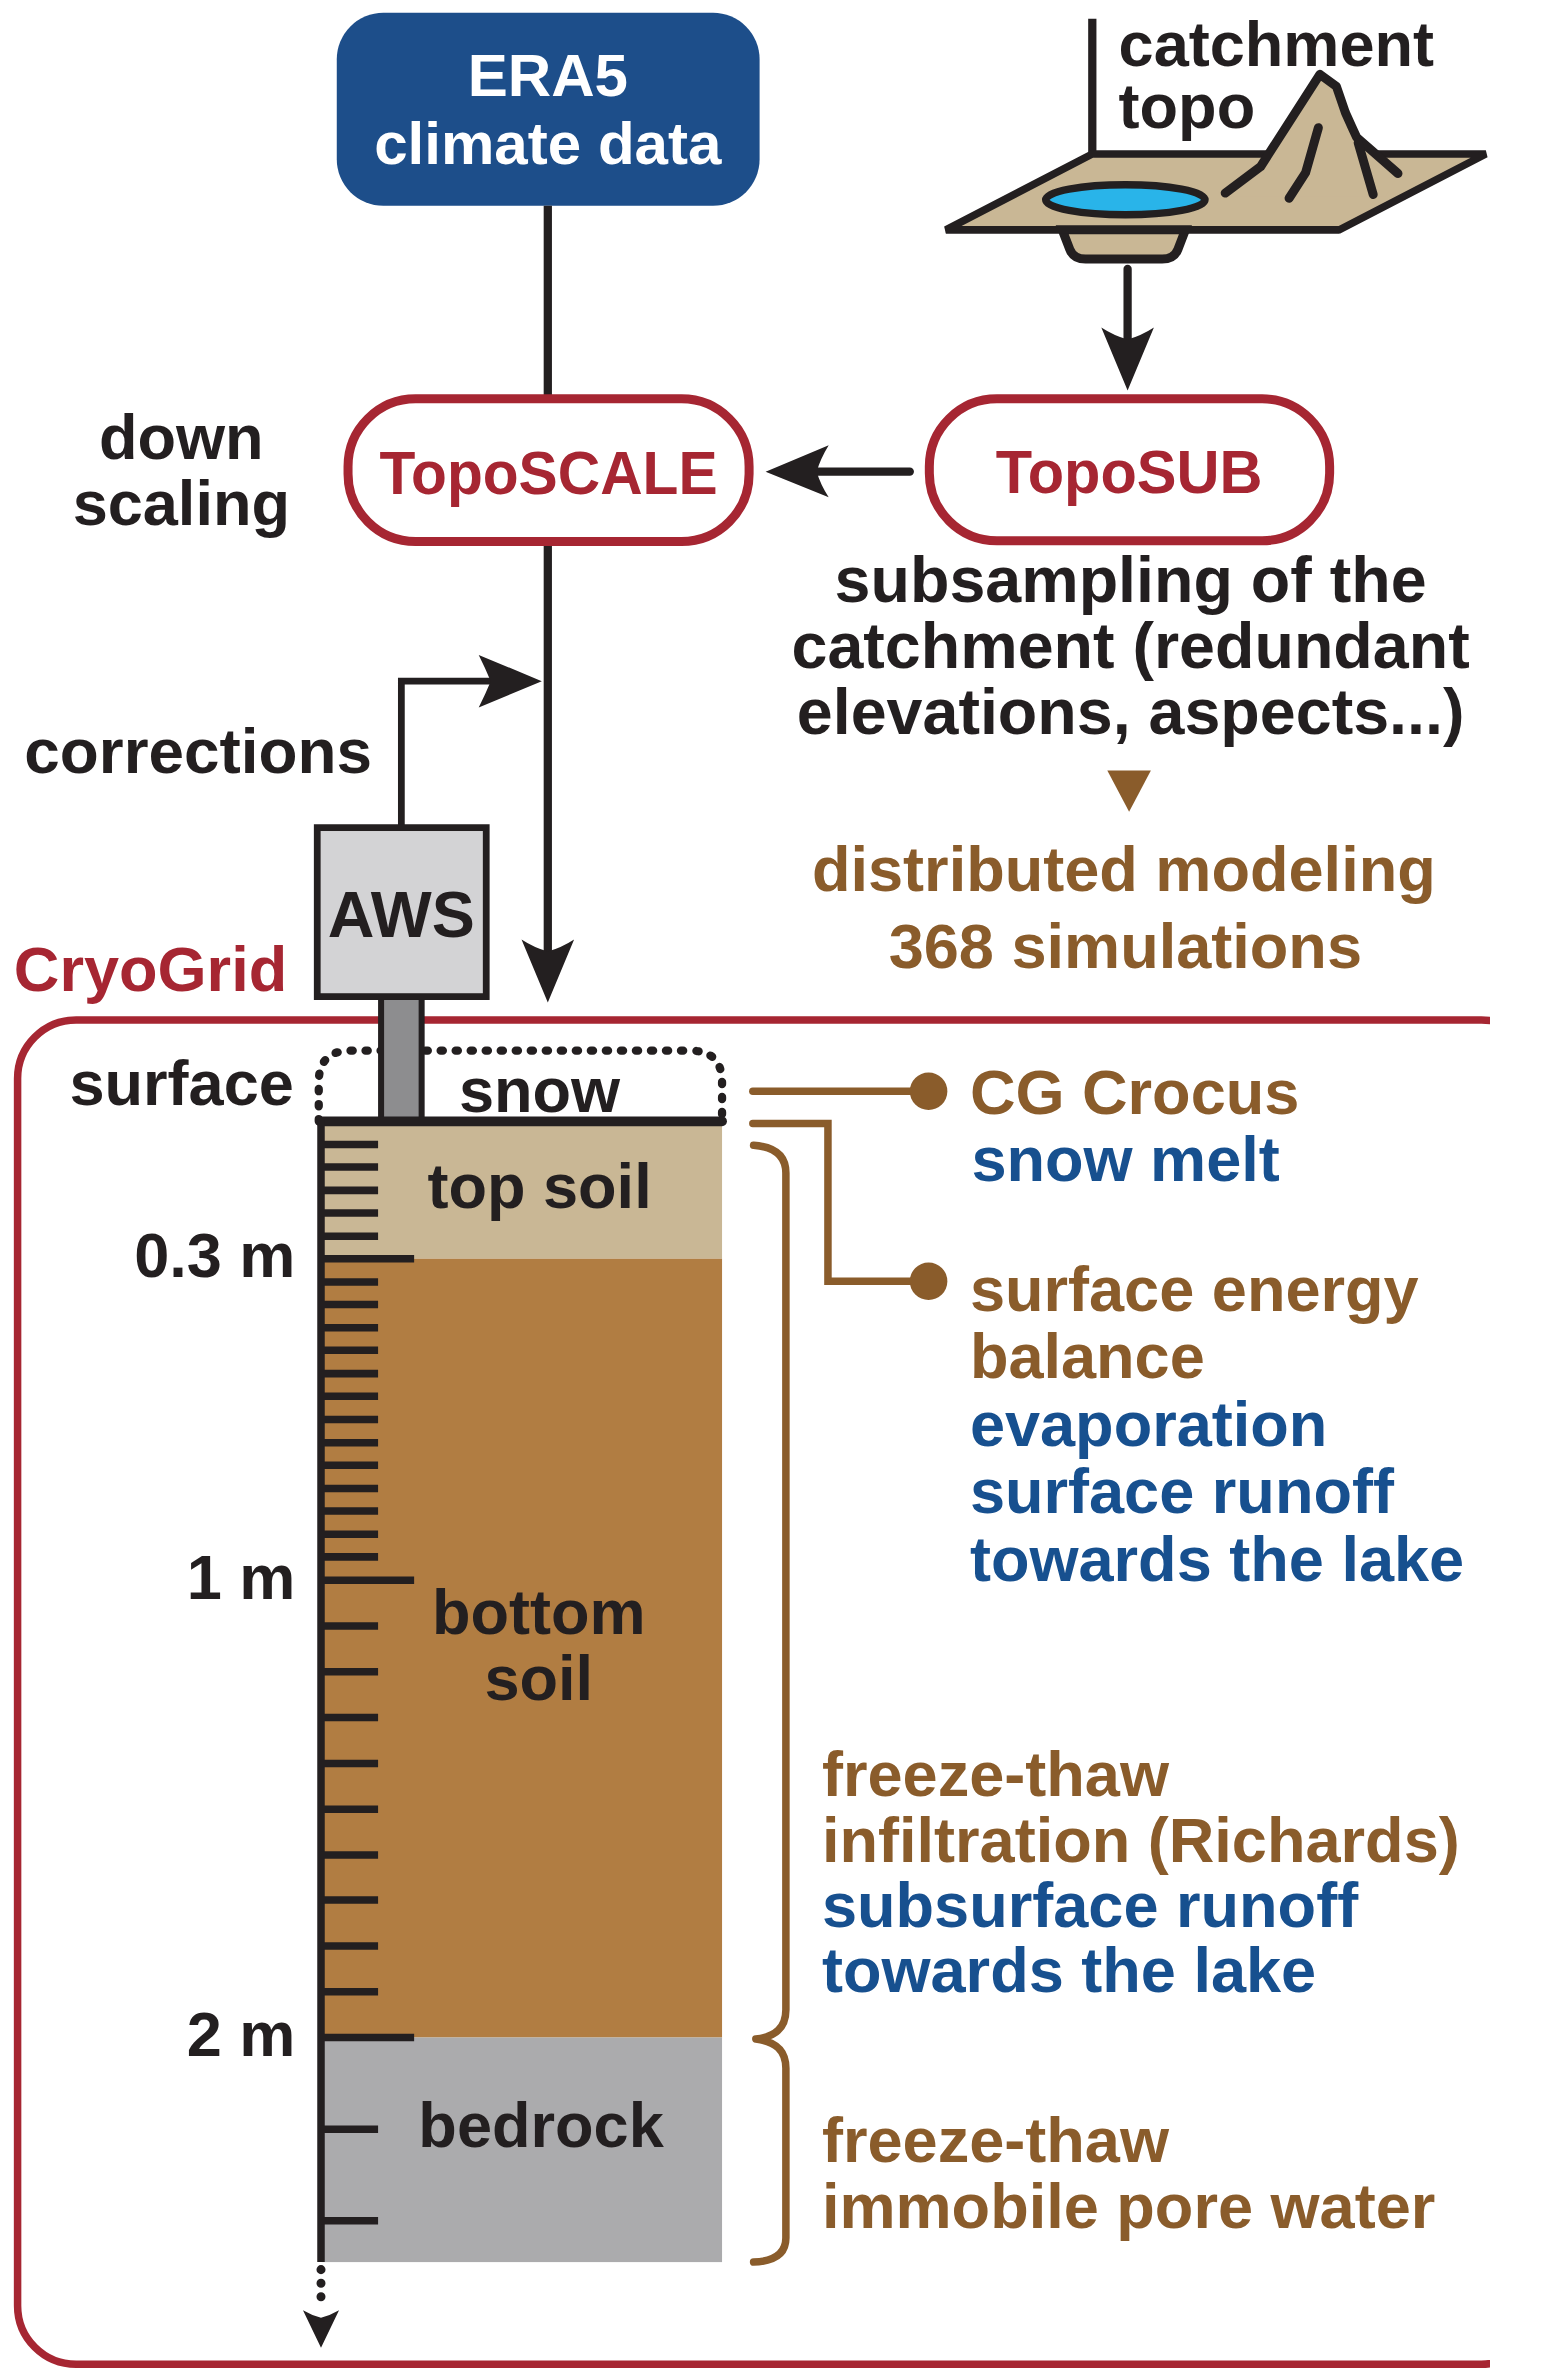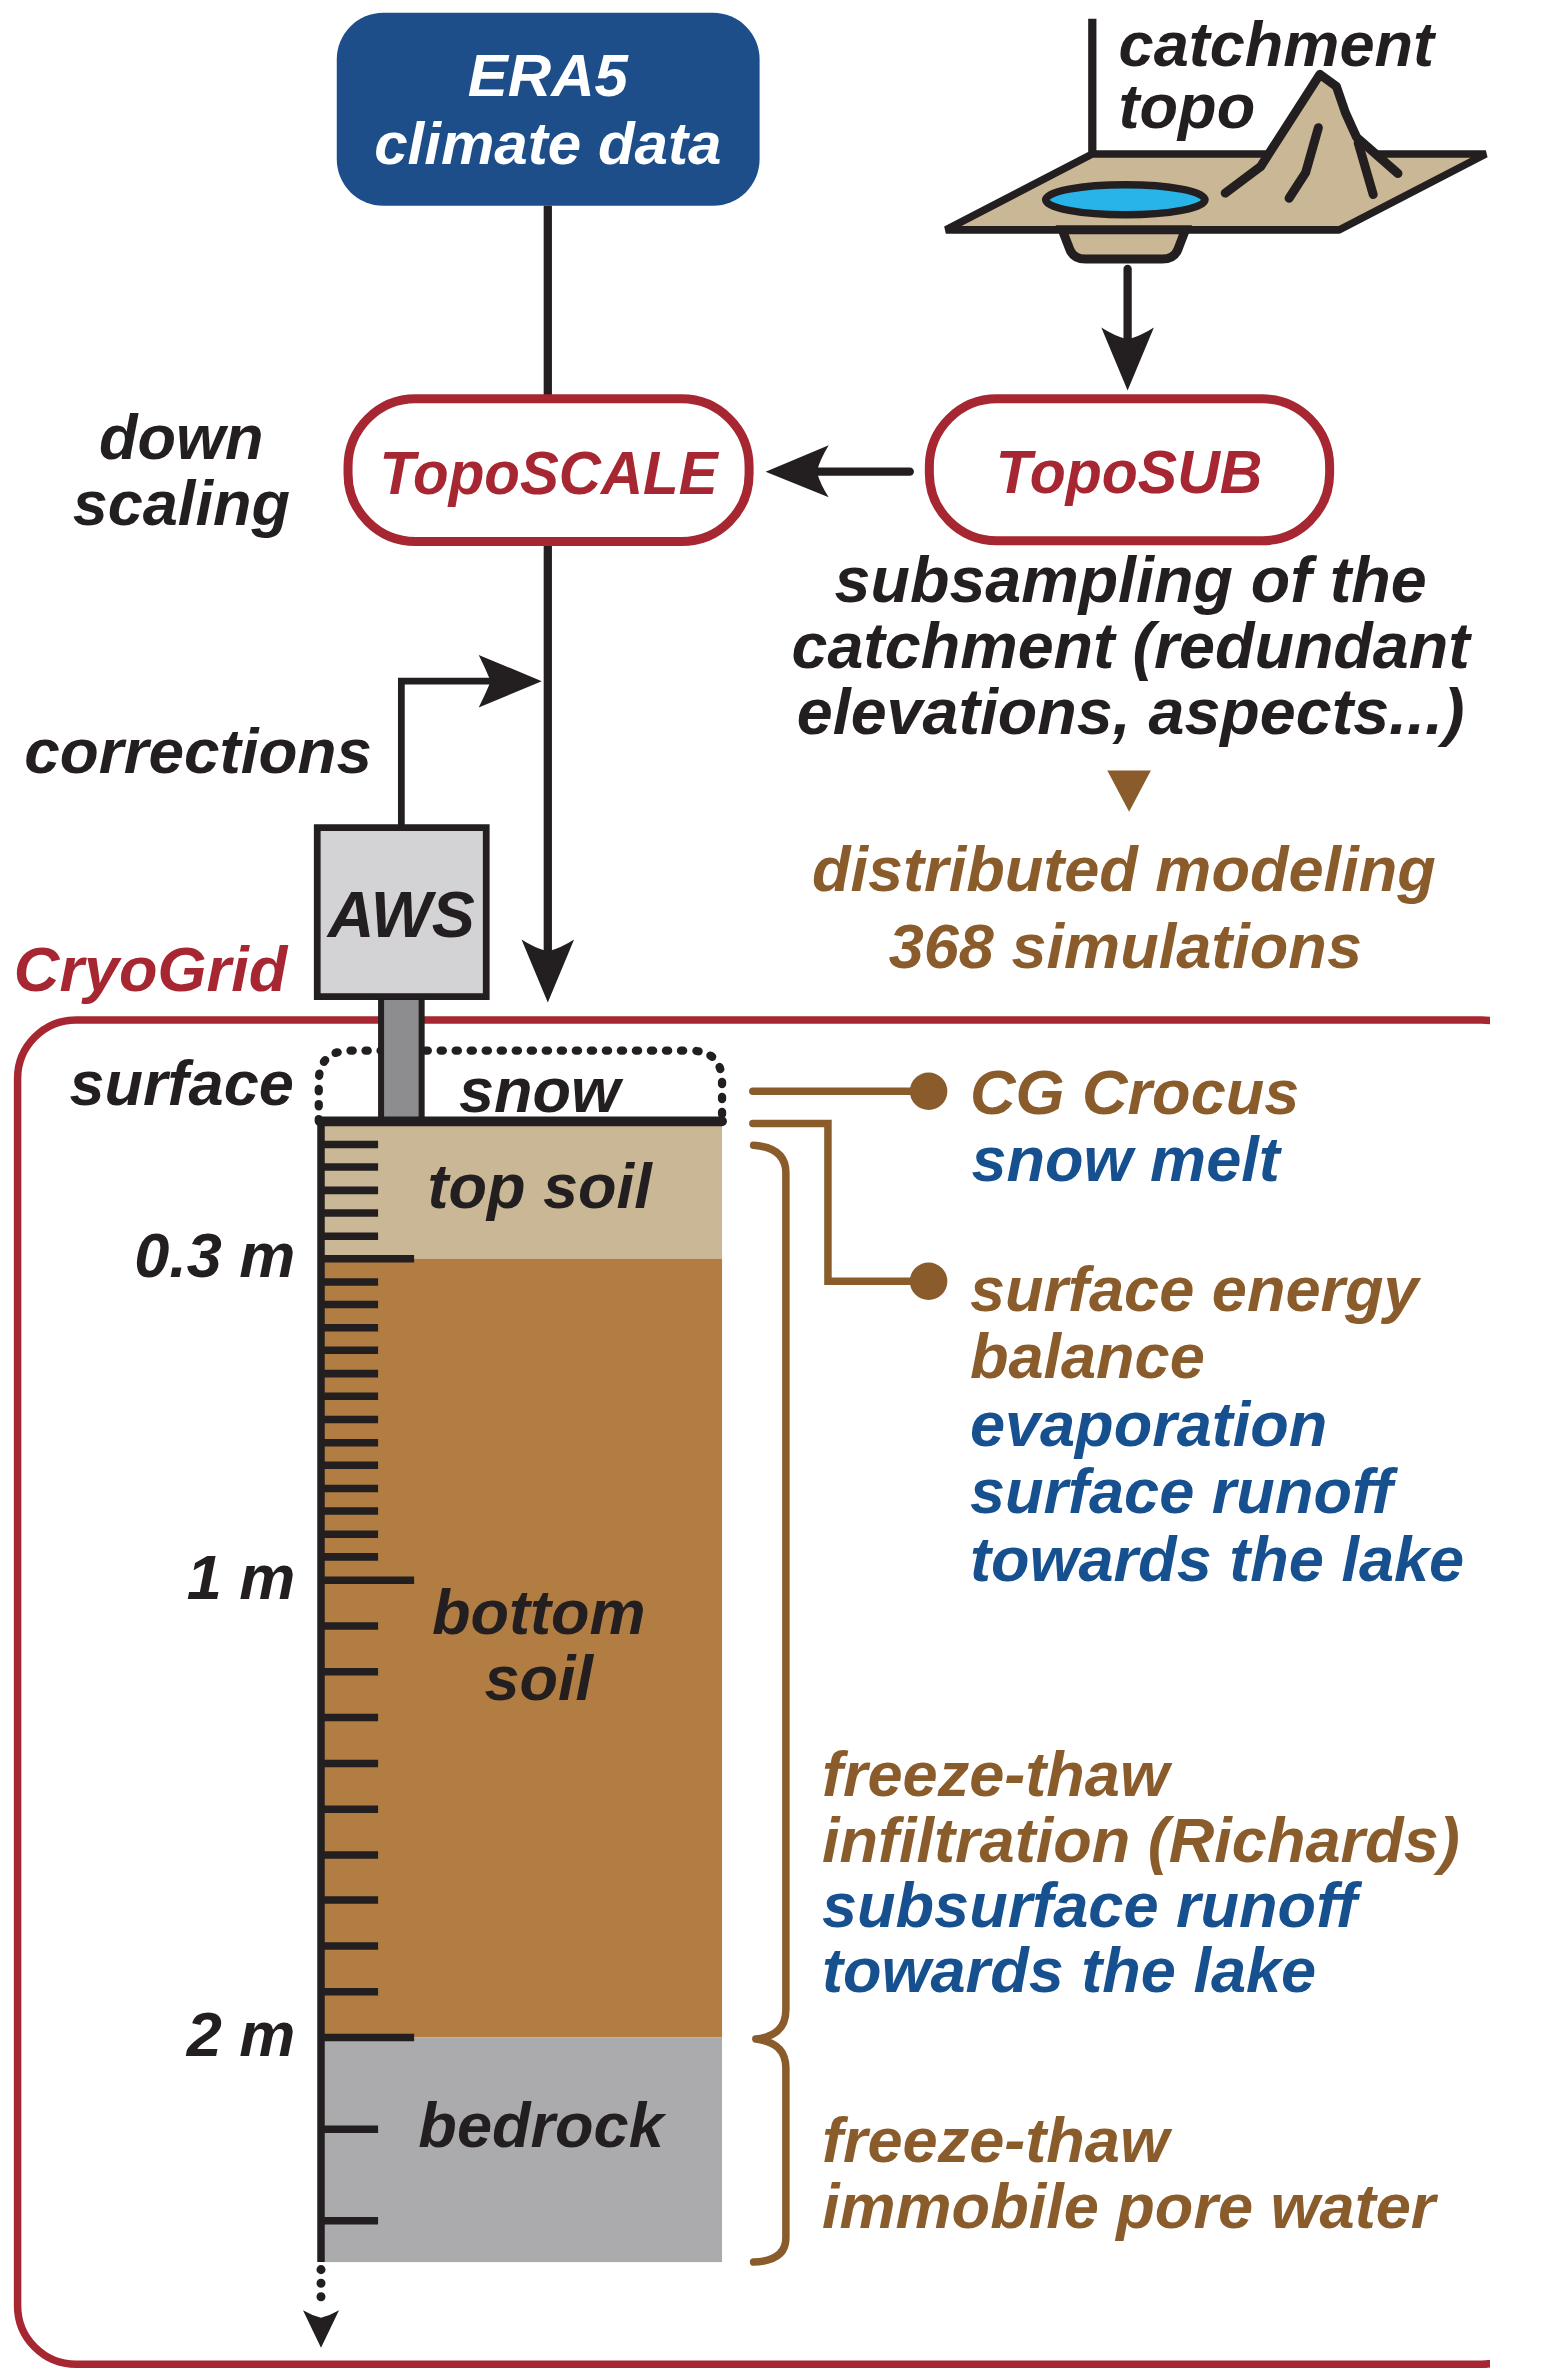--- a/index.html
+++ b/index.html
@@ -1,16 +1,16 @@
 <!DOCTYPE html>
 <html style="font-size:12px"><head>
 <meta charset="utf-8">
 <style>
   html,body{margin:0;padding:0;background:#ffffff;}
-  .wrap{width:1490px;height:2377px;position:relative;overflow:hidden;font-style:italic;}
+  .wrap{width:1490px;height:2377px;position:relative;overflow:hidden;}
   text{font-family:"Liberation Sans",sans-serif;font-weight:bold;}
 </style>
 </head>
 <body>
 <div class="wrap">
 <svg width="1553" height="2377" viewBox="0 0 2067 3165">
 
 <rect x="448" y="17" width="563" height="257" rx="62" fill="#1d4e8a"></rect>
 <text x="729" y="128" font-size="80" fill="#ffffff" text-anchor="middle">ERA5</text>
 <text x="729" y="218" font-size="80" fill="#ffffff" text-anchor="middle">climate data</text>

